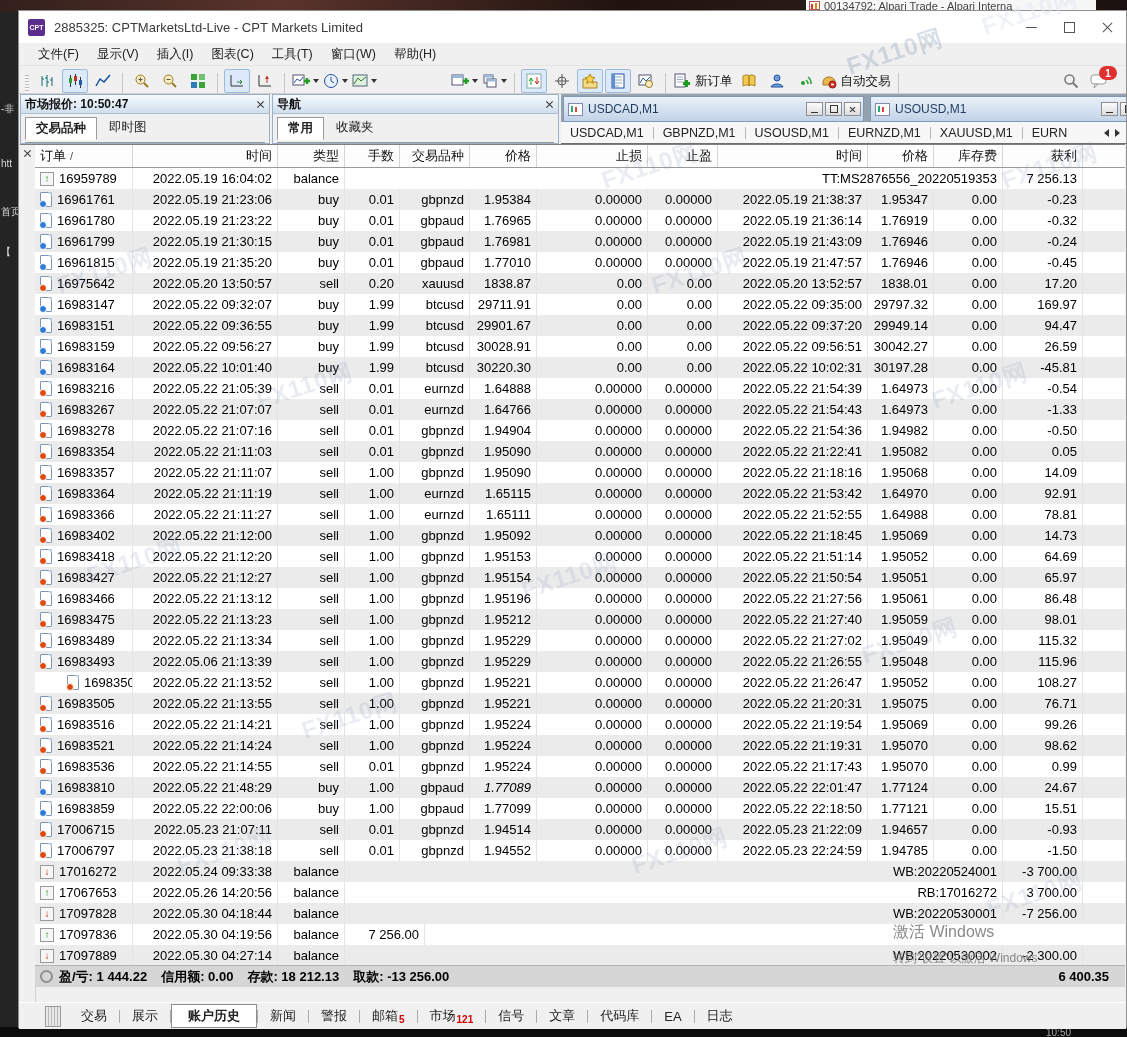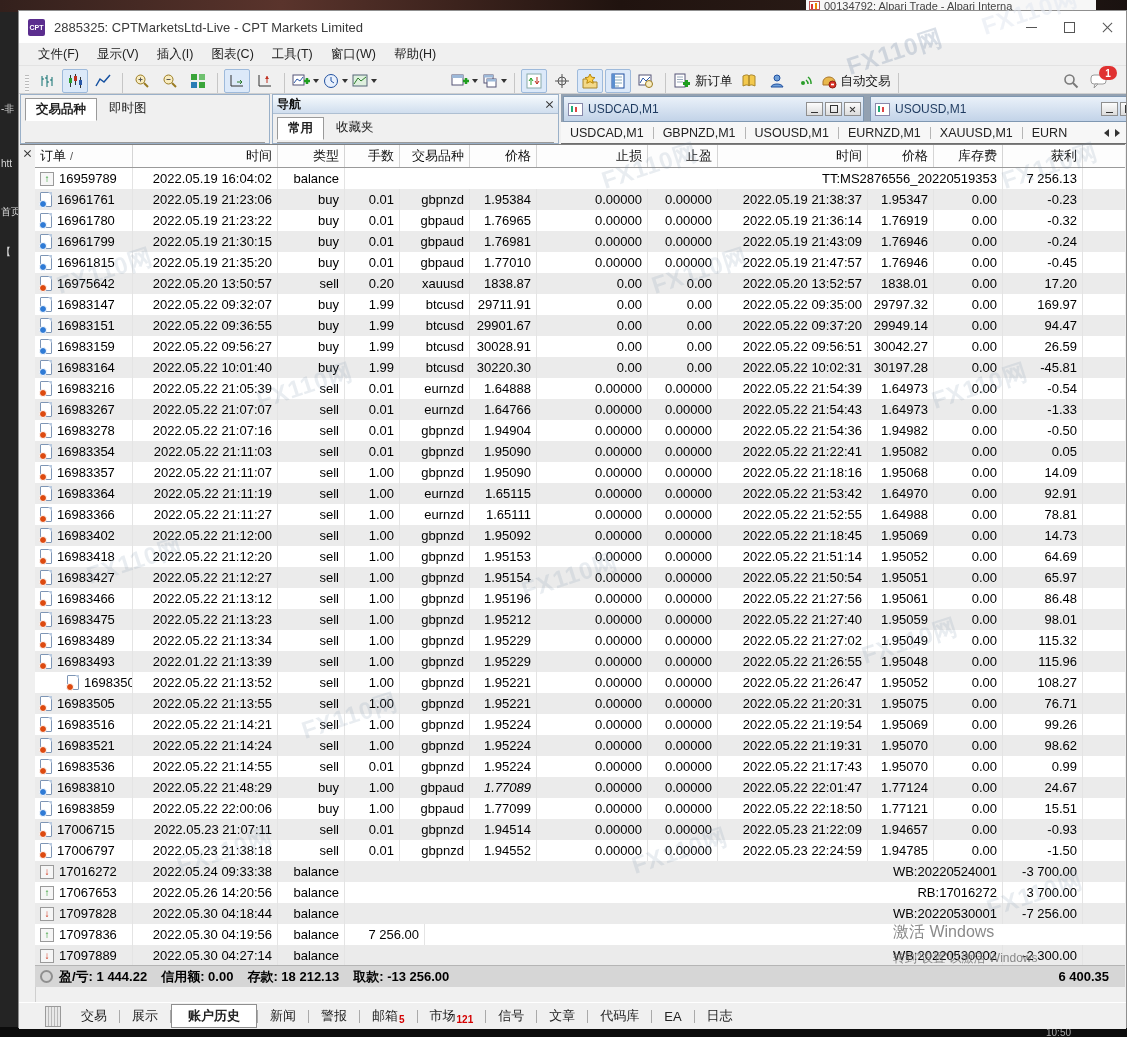--- a/index.html
+++ b/index.html
@@ -359,20 +359,24 @@
       <span class="tbtn" style="margin-right: 14px;">
         <svg width="18" height="16">
           <rect x="1" y="2" width="15" height="9" rx="3" fill="#fff" stroke="#9a9a9a"></rect>
           <path d="M5 11l-1 4 4-4z" fill="#fff" stroke="#9a9a9a"></path>
         </svg>
         <span class="badge">1</span>
       </span>
     </div>
 
   <div class="panel" style="left:1px;width:250px;height:50px;">
+    <div class="p-title">
+      <span>市场报价: 10:50:47</span>
+      <span class="p-x"></span>
+    </div>
     <div class="p-tabs" id="mwtabs">
         <span class="p-tab on">交易品种</span>
         <span class="p-tab">即时图</span>
       </div>
     <div class="p-tabline"></div>
   </div>
 
   <div class="panel" style="left:253px;width:287px;height:50px;">
     <div class="p-title">
       <span>导航</span>
@@ -859,21 +863,21 @@
             <span class="t-cell num" style="width: 66px; flex: 0 0 auto;">1.95049</span>
             <span class="t-cell num" style="width: 69px; flex: 0 0 auto;">0.00</span>
             <span class="t-cell num" style="width: 80px; flex: 0 0 auto;">115.32</span>
             <span class="t-cell filler" style="width: 42px; flex: 0 0 auto;"></span>
           </div>
           <div class="t-row alt">
             <span class="t-cell" style="width: 98px; flex: 0 0 auto;">
               <span class="ric doc sell"></span>
               <span>16983493</span>
             </span>
-            <span class="t-cell num" style="width: 145px; flex: 0 0 auto;">2022.01.22 21:13:39</span>
+            <span class="t-cell num" style="width: 145px; flex: 0 0 auto;">2022.05.06 21:13:39</span>
             <span class="t-cell num" style="width: 67px; flex: 0 0 auto;">sell</span>
             <span class="t-cell num" style="width: 55px; flex: 0 0 auto;">1.00</span>
             <span class="t-cell num" style="width: 70px; flex: 0 0 auto;">gbpnzd</span>
             <span class="t-cell num" style="width: 67px; flex: 0 0 auto;">1.95229</span>
             <span class="t-cell num" style="width: 111px; flex: 0 0 auto;">0.00000</span>
             <span class="t-cell num" style="width: 70px; flex: 0 0 auto;">0.00000</span>
             <span class="t-cell num" style="width: 150px; flex: 0 0 auto;">2022.05.22 21:26:55</span>
             <span class="t-cell num" style="width: 66px; flex: 0 0 auto;">1.95048</span>
             <span class="t-cell num" style="width: 69px; flex: 0 0 auto;">0.00</span>
             <span class="t-cell num" style="width: 80px; flex: 0 0 auto;">115.96</span>

